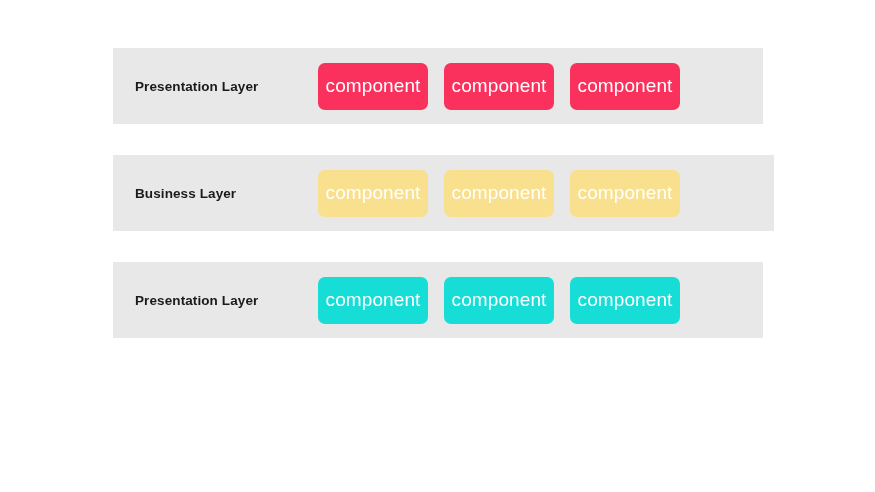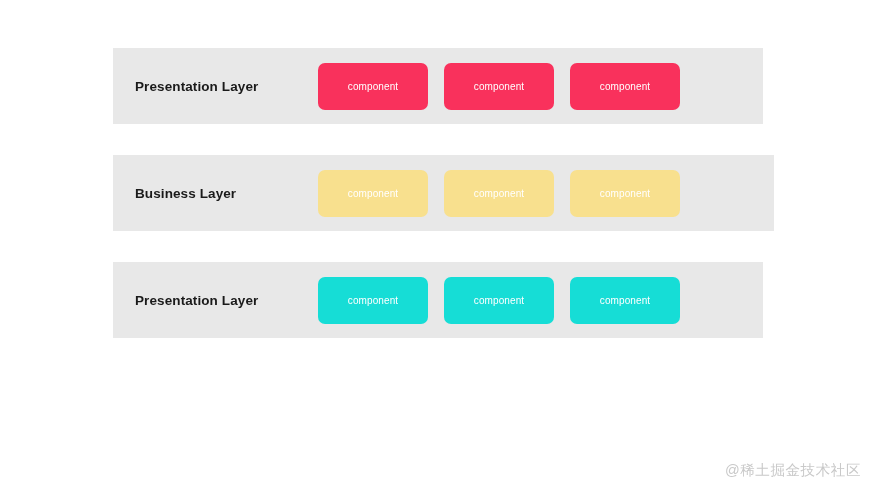--- a/index.html
+++ b/index.html
@@ -50,21 +50,21 @@
     gap: 16px;
   }
 
   .component-box {
     width: 110px;
     height: 47px;
     border-radius: 7px;
     display: flex;
     align-items: center;
     justify-content: center;
-    font-size: 10px;
+    font-size: 19px;
     color: #ffffff;
     letter-spacing: 0.1px;
   }
   .comp-presentation { background: #f9315c; }
   .comp-business     { background: #f8e08e; }
   .comp-persistence  { background: #16ddd6; }
 
   .cylinder-row {
     position: absolute;
     left: 205px;
@@ -140,15 +140,14 @@
   <div class="layer-band band-3">
     <div class="layer-label">Presentation Layer</div>
     <div class="component-row">
       <div class="component-box comp-persistence">component</div>
       <div class="component-box comp-persistence">component</div>
       <div class="component-box comp-persistence">component</div>
     </div>
   </div>
 
 
-  <div class="watermark">@稀土掘金技术社区</div>
 
 </div>
 
 </body></html>

